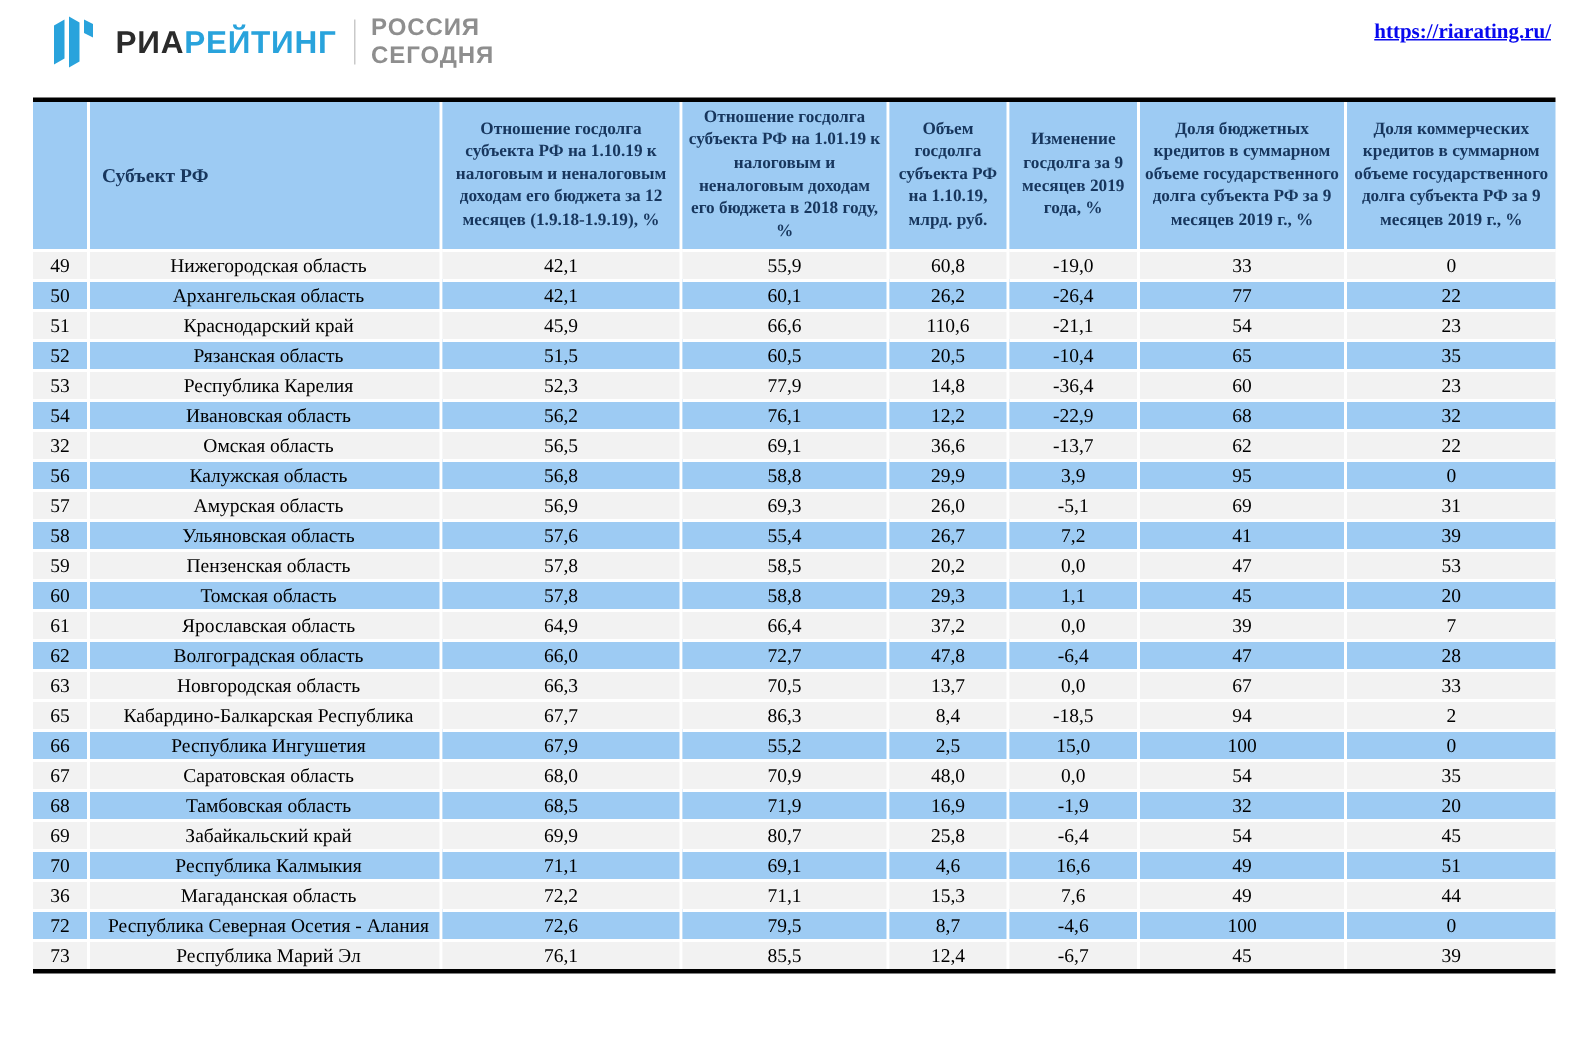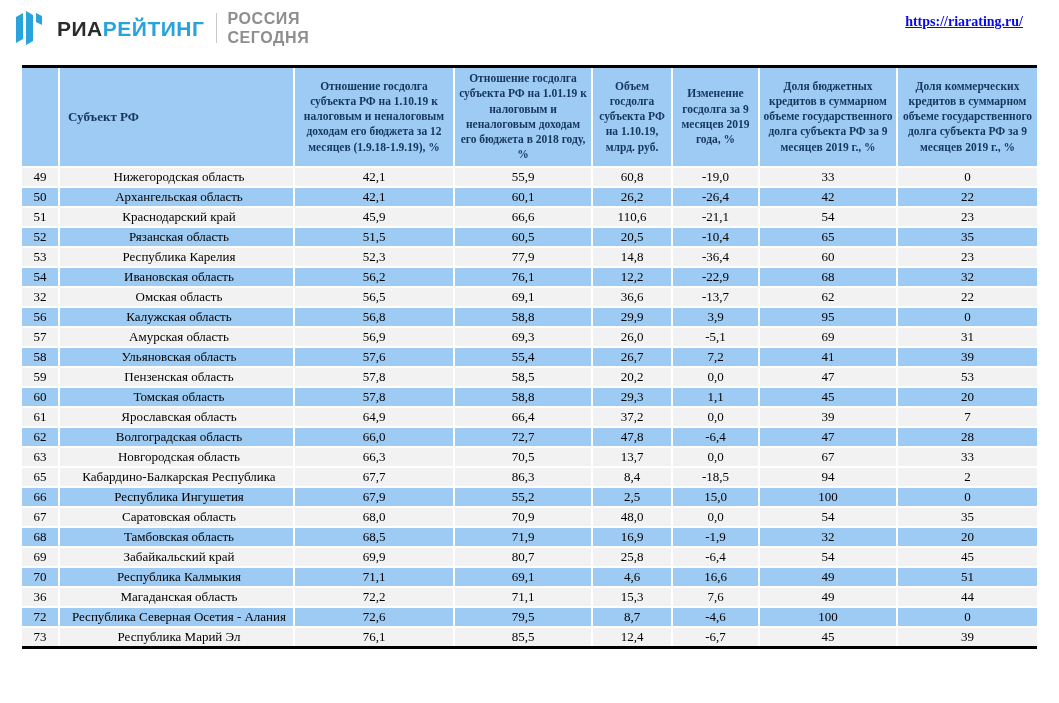--- a/index.html
+++ b/index.html
@@ -1,29 +1,29 @@
 <!DOCTYPE html>
 <html><head>
 <meta charset="utf-8">
 <style>
   html,body{margin:0;padding:0;background:#fff;}
   .page{position:relative;width:1059px;height:703px;background:#ffffff;overflow:hidden;
         font-family:"Liberation Serif",serif;}
   
   .topbar{display:flex;justify-content:space-between;align-items:flex-start;
-          padding:9px 22px 0 14px;height:52px;box-sizing:border-box;}
+          padding:9px 22px 0 34px;height:52px;box-sizing:border-box;}
   .logo{display:flex;align-items:center;font-family:"Liberation Sans",sans-serif;}
   .logo-icon{margin-right:9px;display:block;}
   .brand{font-size:21px;font-weight:bold;letter-spacing:.5px;line-height:1;}
   .brand .p1{color:#2b2b2b;}
   .brand .p2{color:#29a3dc;}
   .logo-div{width:1px;height:30px;background:#c9c9c9;margin:0 10px 0 12px;}
   .agency{font-size:16px;font-weight:bold;color:#8e8e8e;line-height:1.2;letter-spacing:.6px;}
   .site-link{font-size:14px;font-weight:bold;color:#0708ee;text-decoration:underline;
-             margin-top:5px;margin-right:14px;cursor:pointer;}
+             margin-top:5px;margin-right:3px;cursor:pointer;}
   
   .table-wrap{margin:13px 22px 0 22px;border-top:3px solid #000;border-bottom:3px solid #000;}
   table.rt{border-collapse:separate;border-spacing:0;table-layout:fixed;width:1015px;}
   .rt th{background:#9dcbf3;color:#17365d;font-weight:bold;font-size:11.5px;line-height:1.33;
          text-align:center;vertical-align:middle;padding:3px 3px;box-sizing:border-box;
          border-right:2px solid #fff;height:94px;}
   .rt th.subject{font-size:13px;text-align:left;padding-left:8px;}
   .rt th:last-child{border-right:none;margin-left:13px;}
   .rt td{font-size:13px;color:#000;text-align:center;vertical-align:middle;
          padding:1px 3px;box-sizing:border-box;height:18.7px;
@@ -90,21 +90,21 @@
             <td>33</td>
             <td>0</td>
           </tr>
           <tr class="even">
             <td>50</td>
             <td class="region">Архангельская область</td>
             <td>42,1</td>
             <td>60,1</td>
             <td>26,2</td>
             <td>-26,4</td>
-            <td>42</td>
+            <td>77</td>
             <td>22</td>
           </tr>
           <tr class="odd">
             <td>51</td>
             <td class="region">Краснодарский край</td>
             <td>45,9</td>
             <td>66,6</td>
             <td>110,6</td>
             <td>-21,1</td>
             <td>54</td>

